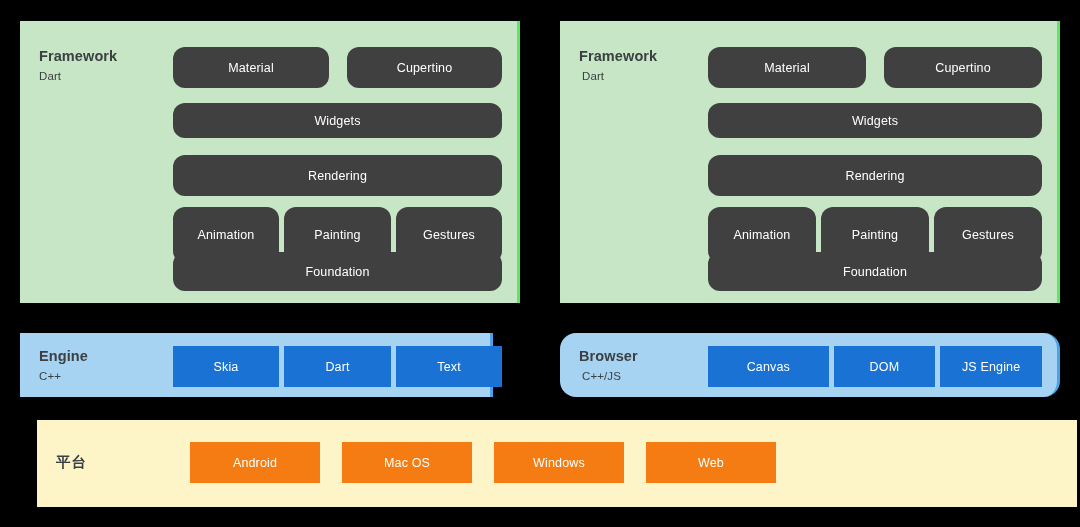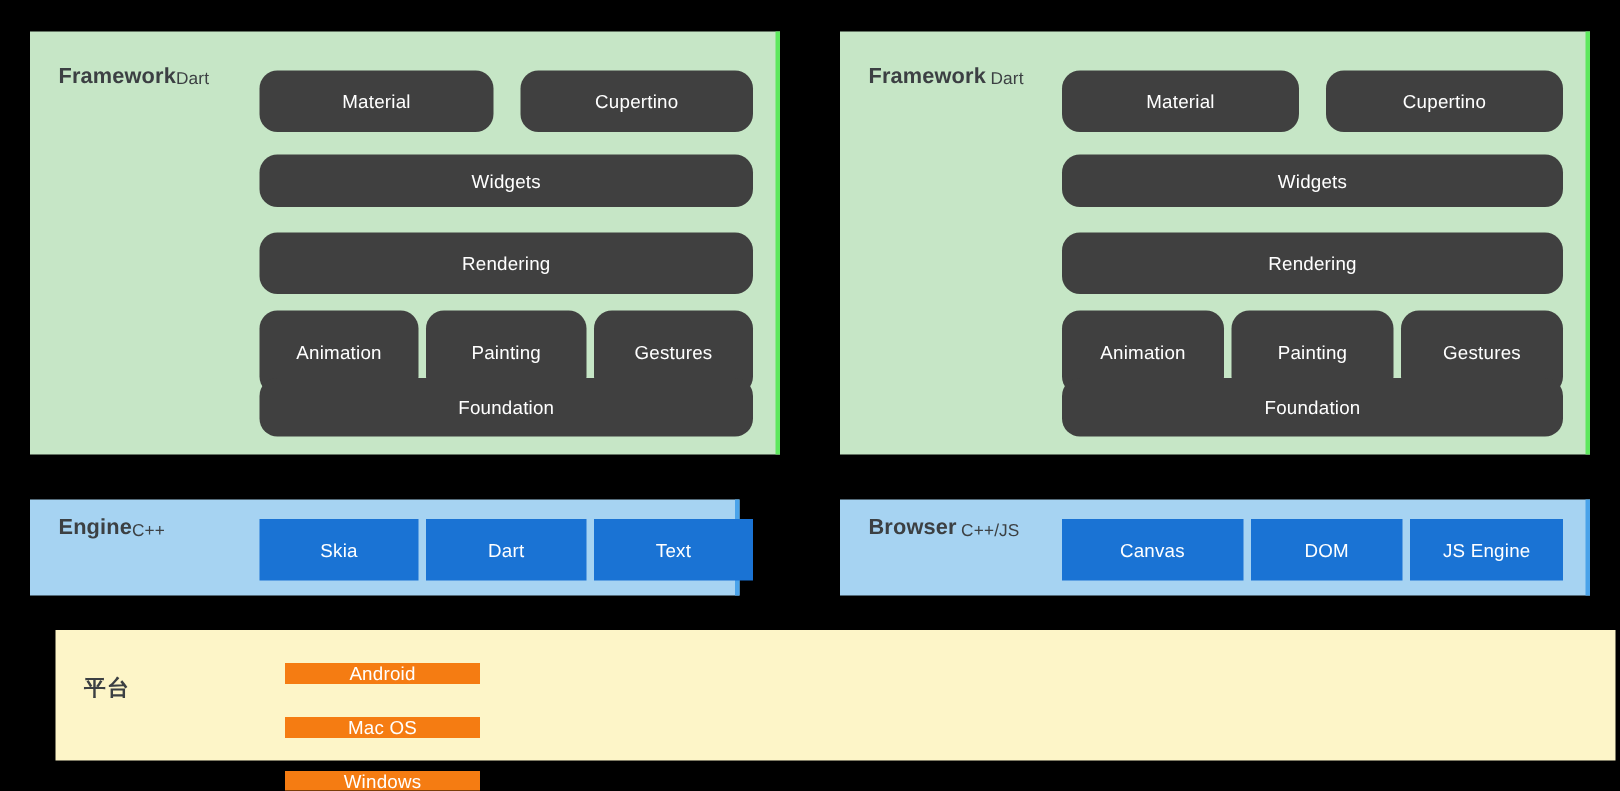--- a/index.html
+++ b/index.html
@@ -31,20 +31,21 @@
   }
   .panel.green  { background: #c6e6c6; border-right: 3px solid #5ee85e; }
   .panel.blue   { background: #a6d3f2; border-right: 3px solid #4aa3ea; }
   .panel.yellow { background: #fdf5c8; }
 
   
   .caption {
     position: absolute;
     left: 19px;
     display: flex;
+    flex-direction: column;
     justify-content: center;
     line-height: 1.25;
     pointer-events: none;
   }
   .caption .title {
     font-size: 14.5px;
     font-weight: bold;
     color: #3c4043;
     letter-spacing: .1px;
   }
@@ -82,21 +83,21 @@
   .box.o { background: #f57c12; }
 
   
   .fw-top    { top: 26px;  height: 41px; }
   .fw-wid    { top: 82px;  height: 35px; }
   .fw-ren    { top: 134px; height: 41px; }
   .fw-trio   { top: 186px; height: 56px; }
   .fw-found  { top: 231px; height: 39px; }
 
   .eng-row   { top: 13px;  height: 41px; }
-  .plat-row  { top: 22px;  height: 41px; flex-direction: column; }
+  .plat-row  { top: 22px;  height: 41px; }
 </style>
 </head>
 <body>
 
 <div class="stage">
 
   <div class="panel green" style="left:20px; top:21px; width:500px; height:282px;">
 
     <div class="caption" style="top:21px; height:46px;">
       <span class="title">Framework</span>
@@ -165,21 +166,21 @@
       <span class="sub">C++</span>
     </div>
 
     <div class="boxrow eng-row" style="left:153px; width:329px; gap:5px;">
       <div class="box b" style="width:106px;">Skia</div>
       <div class="box b" style="width:107px;">Dart</div>
       <div class="box b" style="width:106px;">Text</div>
     </div>
   </div>
 
-  <div class="panel blue" style="left:560px; top:333px; width:500px; height:64px;">
+  <div class="panel blue" style="left:560px; top:333px; width:500px; height:64px;border-radius:16px;">
 
     <div class="caption indent" style="top:10px; height:44px;">
       <span class="title">Browser</span>
       <span class="sub">C++/JS</span>
     </div>
 
     <div class="boxrow eng-row" style="left:148px; width:334px; gap:5px;">
       <div class="box b" style="width:128px;">Canvas</div>
       <div class="box b" style="width:108px;">DOM</div>
       <div class="box b" style="width:108px;">JS Engine</div>

